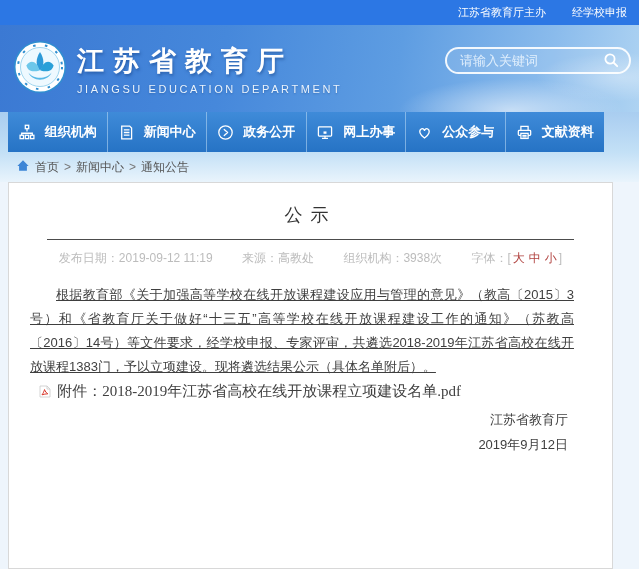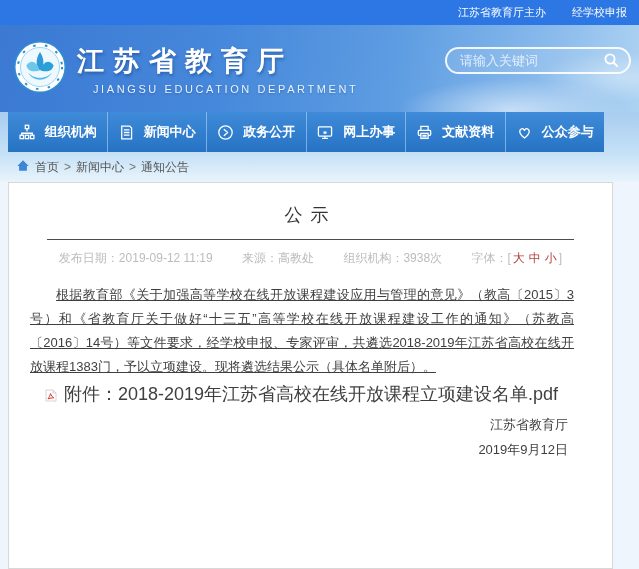--- a/index.html
+++ b/index.html
@@ -2,21 +2,21 @@
 <html><head>
 <meta charset="utf-8">
 <style>
   * { box-sizing: border-box; margin: 0; padding: 0; }
   html,body { width: 639px; height: 569px; }
   body {
     font-family: "Liberation Sans", "DejaVu Sans", sans-serif;
     background: #eef5fc;
     overflow: hidden;
   }
-  a { text-decoration: none; cursor: pointer; }
+  a { text-decoration: none; cursor: pointer; font-family: Liberation Serif, serif; }
 
   
   .topbar {
     height: 25px;
     background: #2c77e4;
     display: flex;
     justify-content: flex-end;
     align-items: center;
     gap: 26px;
     padding-right: 12px;
@@ -38,21 +38,20 @@
   .site-names { margin-left: 10px; color: #fff; }
   .site-zh {
     font-size: 27px; font-weight: bold; letter-spacing: 9px;
     text-shadow: 1px 2px 3px rgba(18,62,130,.5);
     white-space: nowrap;
   }
   .site-en {
     font-size: 11px; letter-spacing: 2.6px; color: #eaf3fc; margin-top: 4px;
     text-shadow: 0 1px 2px rgba(18,62,130,.4);
     white-space: nowrap;
-    margin-left: 16px;
   }
   .search {
     position: absolute; right: 8px; top: 22px;
     width: 186px; height: 27px;
     border: 2px solid rgba(255,255,255,.9);
     border-radius: 15px;
     background: rgba(255,255,255,.10);
     display: flex; align-items: center;
   }
   .search input {
@@ -130,21 +129,21 @@
 
   .body-text {
     padding: 16px 38px 0 21px;
     font-size: 13px;
     color: #3f3f3f;
     line-height: 24px;
     text-align: justify;
     text-decoration: underline;
   }
   .body-text p { text-indent: 2em; margin-bottom: 3px; }
-  .attachment { padding-left: 2em; font-size: 18px; color: #3f3f3f; }
+  .attachment { padding-left: 2em; font-size: 15px; color: #3f3f3f; }
   .attachment svg { vertical-align: -2px; margin-right: 2px; }
   .attachment a { color: #3f3f3f; }
   .signature {
     text-align: right;
     padding-right: 44px;
     font-size: 13px;
     color: #3f3f3f;
     line-height: 25px;
     margin-top: 6px;
   }
@@ -223,35 +222,35 @@
           <rect x="1.8" y="2.8" width="12.4" height="8.6" rx="0.8"></rect>
           <path d="M8 11.4 V13.4 M5.2 13.6 H10.8"></path>
           <rect x="6.6" y="7" width="2.8" height="2.2" fill="#fff" stroke="none"></rect>
         </svg>
       </span>
       <span>网上办事</span>
     </div>
     <div class="nav-item">
       <span>
         <svg width="17" height="17" viewBox="0 0 16 16" fill="none" stroke="#fff" stroke-width="1.2">
+          <path d="M8 13.2 C3.4 10 2.6 6.4 4.6 4.9 C6.2 3.8 7.5 4.9 8 6 C8.5 4.9 9.8 3.8 11.4 4.9 C13.4 6.4 12.6 10 8 13.2 Z" stroke-linejoin="round"></path>
+        </svg>
+      </span>
+      <span>公众参与</span>
+    </div>
+    <div class="nav-item">
+      <span>
+        <svg width="17" height="17" viewBox="0 0 16 16" fill="none" stroke="#fff" stroke-width="1.2">
           <path d="M4.6 6 V2.2 H11.4 V6"></path>
           <rect x="2.2" y="6" width="11.6" height="4.6" rx="0.8"></rect>
           <rect x="4.6" y="8.8" width="6.8" height="4.8" fill="#2c7ccd"></rect>
           <path d="M6 10.6 H10 M6 12.2 H10"></path>
         </svg>
       </span>
       <span>文献资料</span>
-    </div>
-    <div class="nav-item">
-      <span>
-        <svg width="17" height="17" viewBox="0 0 16 16" fill="none" stroke="#fff" stroke-width="1.2">
-          <path d="M8 13.2 C3.4 10 2.6 6.4 4.6 4.9 C6.2 3.8 7.5 4.9 8 6 C8.5 4.9 9.8 3.8 11.4 4.9 C13.4 6.4 12.6 10 8 13.2 Z" stroke-linejoin="round"></path>
-        </svg>
-      </span>
-      <span>公众参与</span>
     </div>
   </div>
 </div>
 
 <div class="breadcrumb">
   <span>
     <svg width="14" height="13" viewBox="0 0 16 15">
       <path d="M8 1.5 L14.5 8 H12.5 V13.5 H3.5 V8 H1.5 Z" fill="#3d85d6"></path>
     </svg>
   </span>

